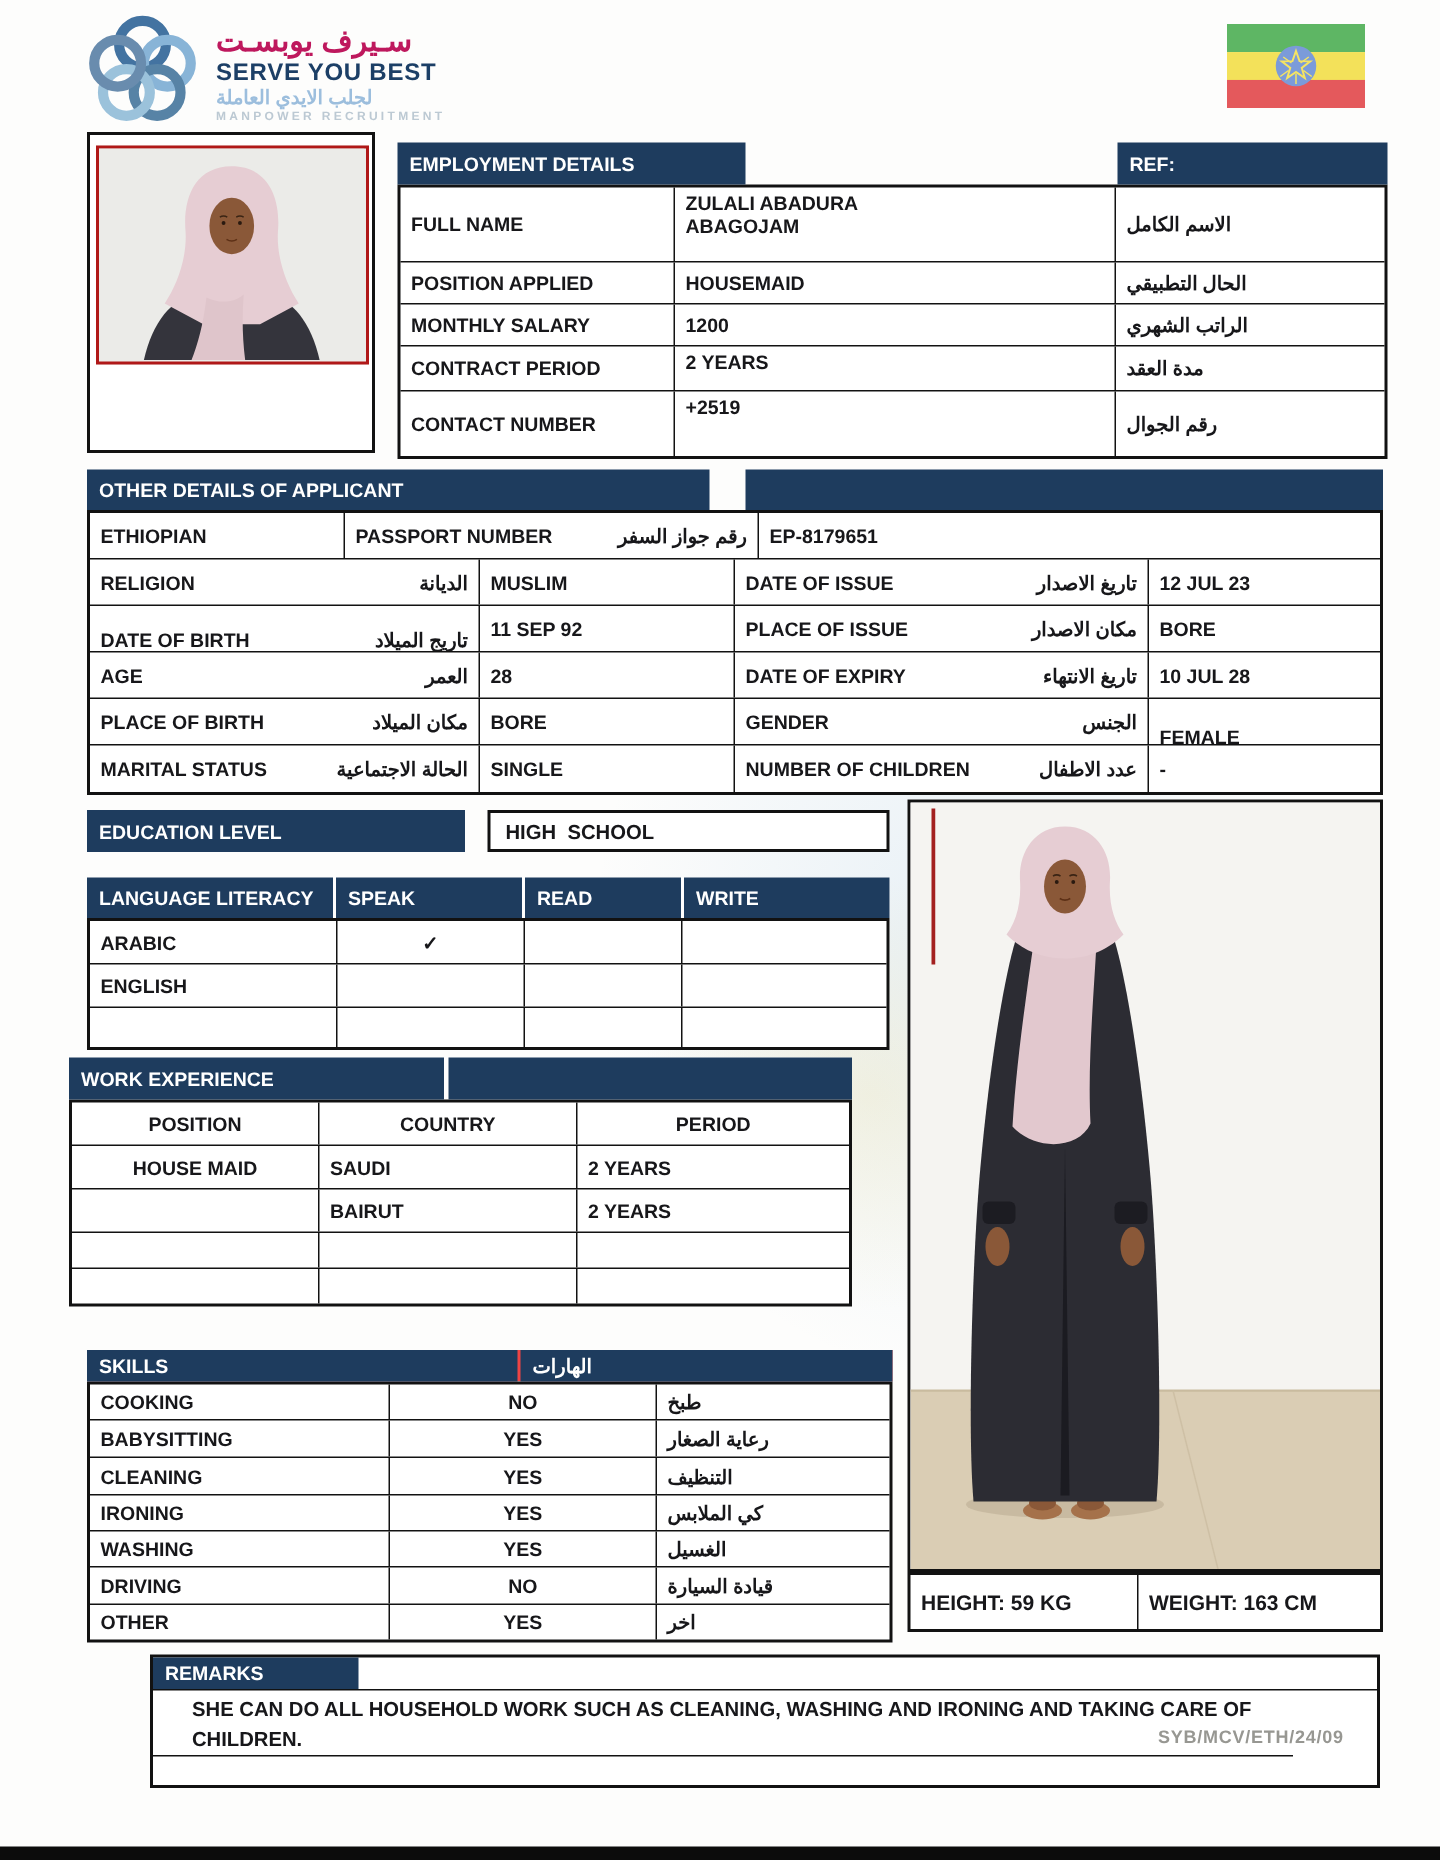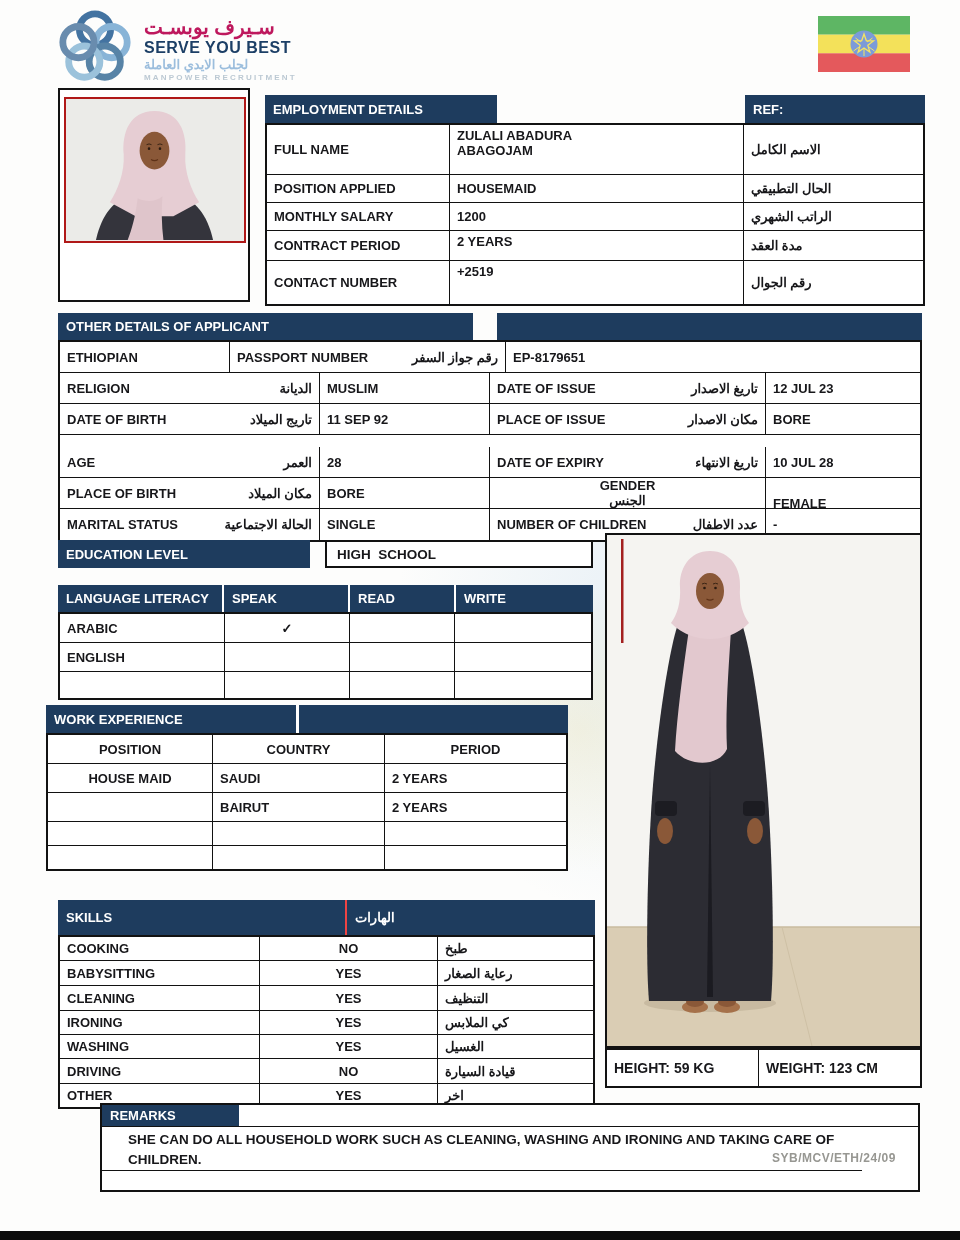--- a/index.html
+++ b/index.html
@@ -126,21 +126,21 @@
       <div class="trow" style="height:50px;">
         <div class="tc" style="width:183px;">FULL NAME</div>
         <div class="tc topal" style="width:294px;">
             <span style="max-width:170px;">ZULALI ABADURA ABAGOJAM</span>
           </div>
         <div class="tc ar" style="width:179px; justify-content:flex-end;">الاسم الكامل</div>
       </div>
       <div class="trow" style="height:28px;">
         <div class="tc" style="width:183px;">POSITION APPLIED</div>
         <div class="tc" style="width:294px;">HOUSEMAID</div>
-        <div class="tc ar" style="width:179px; justify-content:flex-end;">الحال التطبيقي</div>
+        <div class="tc ar" style="width:179px; justify-content:flex-end;font-family:Liberation Serif, serif;">الحال التطبيقي</div>
       </div>
       <div class="trow" style="height:28px;">
         <div class="tc" style="width:183px;">MONTHLY SALARY</div>
         <div class="tc" style="width:294px;">1200</div>
         <div class="tc ar" style="width:179px; justify-content:flex-end;">الراتب الشهري</div>
       </div>
       <div class="trow" style="height:30px;">
         <div class="tc" style="width:183px;">CONTRACT PERIOD</div>
         <div class="tc topal" style="width:294px;">2 YEARS</div>
         <div class="tc ar" style="width:179px; justify-content:flex-end;">مدة العقد</div>
@@ -174,50 +174,50 @@
             <span class="ar">الديانة</span>
           </div>
         <div class="tc" style="width:170px;">MUSLIM</div>
         <div class="tc split" style="width:276px;justify-content:space-between;">
             <span>DATE OF ISSUE</span>
             <span class="ar">تاريغ الاصدار</span>
           </div>
         <div class="tc" style="width:154px;">12 JUL 23</div>
       </div>
       <div class="trow" style="height:31px;">
-        <div class="tc split" style="width:260px;">
+        <div class="tc split" style="width:260px;align-items:flex-end;">
             <span>DATE OF BIRTH</span>
             <span class="ar">تاريج الميلاد</span>
           </div>
         <div class="tc" style="width:170px;">11 SEP 92</div>
         <div class="tc split" style="width:276px;">
             <span>PLACE OF ISSUE</span>
             <span class="ar">مكان الاصدار</span>
           </div>
         <div class="tc" style="width:154px;">BORE</div>
       </div>
-      <div class="trow" style="height:31px;margin-top:12px;">
+      <div class="trow" style="height:31px;">
         <div class="tc split" style="width:260px;">
             <span>AGE</span>
             <span class="ar">العمر</span>
           </div>
         <div class="tc" style="width:170px;">28</div>
         <div class="tc split" style="width:276px;">
             <span>DATE OF EXPIRY</span>
             <span class="ar">تاريغ الانتهاء</span>
           </div>
         <div class="tc" style="width:154px;">10 JUL 28</div>
       </div>
       <div class="trow" style="height:31px;">
         <div class="tc split" style="width:260px;">
             <span>PLACE OF BIRTH</span>
             <span class="ar">مكان الميلاد</span>
           </div>
         <div class="tc" style="width:170px;">BORE</div>
-        <div class="tc split" style="width:276px;flex-direction:column;">
+        <div class="tc split" style="width:276px;">
             <span>GENDER</span>
             <span class="ar">الجنس</span>
           </div>
         <div class="tc" style="width:154px;margin-top:21px;">FEMALE</div>
       </div>
       <div class="trow" style="height:31px;">
         <div class="tc split" style="width:260px;">
             <span>MARITAL STATUS</span>
             <span class="ar">الحالة الاجتماعية</span>
           </div>
@@ -322,25 +322,25 @@
       <ellipse cx="103" cy="56" rx="14" ry="18" fill="#8a5838"></ellipse>
       <circle cx="97.5" cy="53" r="1.3" fill="#2a1a10"></circle>
       <circle cx="108.5" cy="53" r="1.3" fill="#2a1a10"></circle>
       <path d="M95,49 q2.5,-1.5 5,0 M106,49 q2.5,-1.5 5,0" stroke="#3a2414" stroke-width="1" fill="none"></path>
       <path d="M99.5,64 q3.5,2.2 7,0" stroke="#5d3016" stroke-width="1.1" fill="none"></path>
     </svg>
   </div>
 
   <div class="abs hw-row">
     <div class="tc" style="width:152px; font-size:14px;">HEIGHT: 59 KG</div>
-    <div class="tc" style="flex:1; font-size:14px;">WEIGHT: 123 CM</div>
+    <div class="tc" style="flex:1; font-size:14px;">WEIGHT: 163 CM</div>
   </div>
 
   <div class="abs" style="left:58px; top:900px; width:537px;">
-    <div style="display:flex; height:35px; gap:2px; background:#ef4444;">
+    <div style="display:flex; height:21px; gap:2px; background:#ef4444;">
       <div class="hdrbar" style="width:287px;">SKILLS</div>
       <div class="hdrbar ar" style="flex:1; justify-content:flex-end; color:#fff;">الهارات</div>
     </div>
     <div class="tbody">
       <div class="trow" style="height:24px;">
         <div class="tc" style="width:200px;">COOKING</div>
         <div class="tc center" style="width:178px;">NO</div>
         <div class="tc ar" style="flex:1; justify-content:flex-end;">طبخ</div>
       </div>
       <div class="trow" style="height:25px;">

